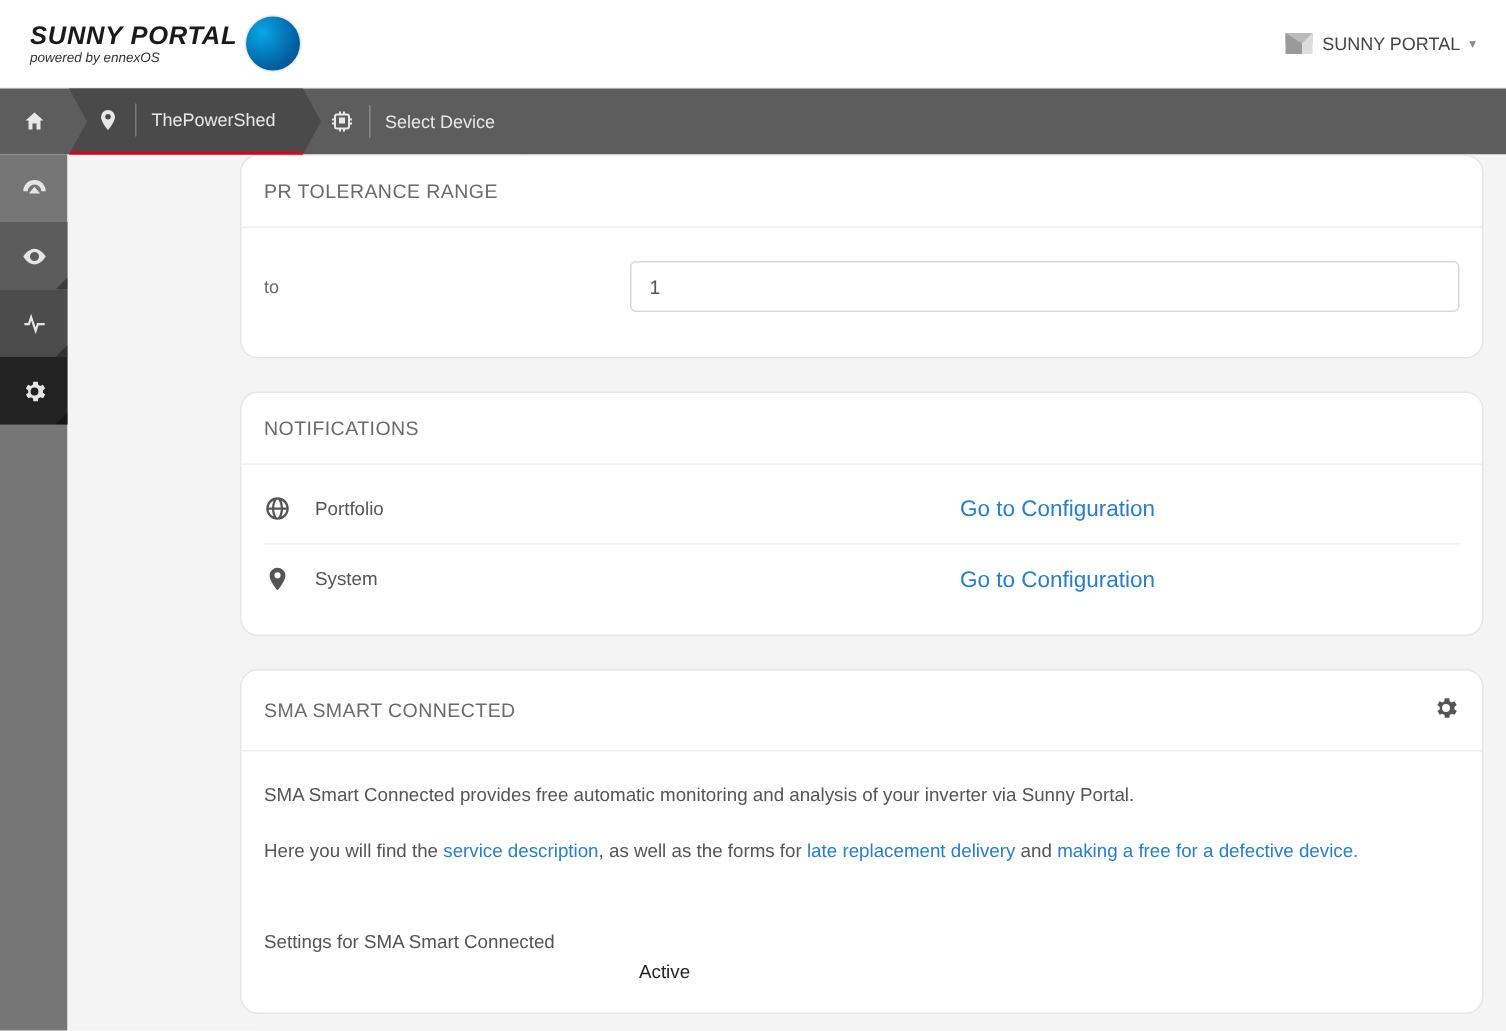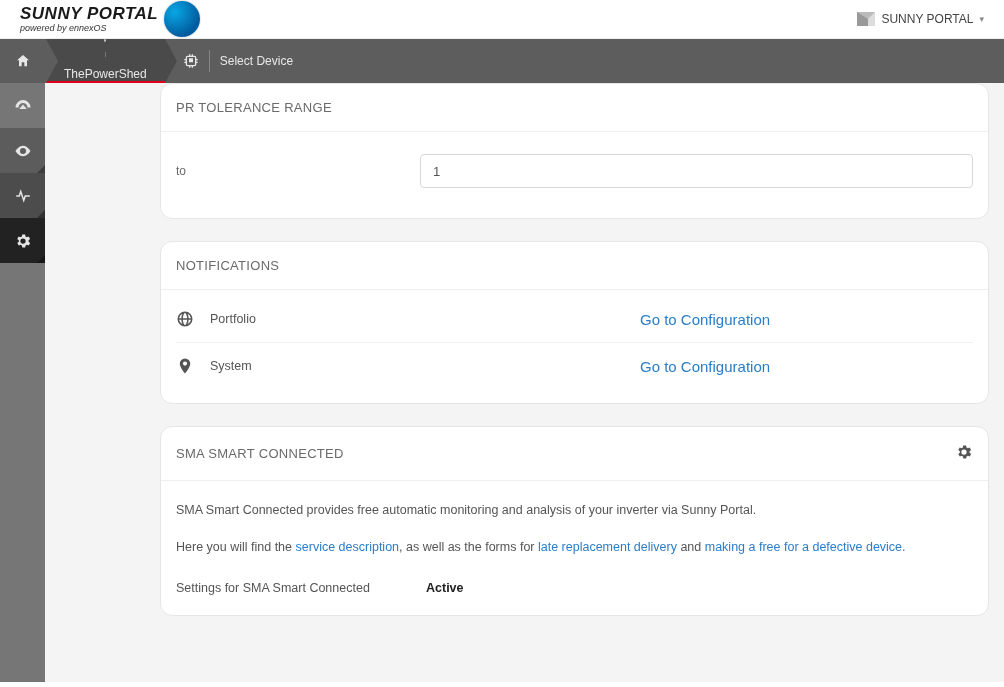--- a/index.html
+++ b/index.html
@@ -1,36 +1,36 @@
 <!DOCTYPE html>
 <html><head>
   <meta charset="utf-8">
   <style>
     * { margin: 0; padding: 0; box-sizing: border-box; }
     body { font-family: Arial, Helvetica, sans-serif; font-size: 13px; color: #6a6a6a; background: #fff; width: 1004px; height: 687px; overflow: hidden; }
 
     
-    .top-bar { height: 39px; background: #fff; display: flex; align-items: center; justify-content: space-between; padding: 0 20px 0 20px; border-bottom: 1px solid #eee; }
+    .top-bar { height: 59px; background: #fff; display: flex; align-items: center; justify-content: space-between; padding: 0 20px 0 20px; border-bottom: 1px solid #eee; }
     .logo-block { display: flex; align-items: center; gap: 6px; }
     .logo-text { display: flex; flex-direction: column; line-height: 1; }
     .logo-text-main { font-weight: 700; font-size: 17px; letter-spacing: 0.5px; color: #1a1a1a; font-style: italic; }
     .logo-text-sub  { font-size: 9px; color: #333; margin-top: 2px; font-style: italic; }
     .logo-orb { width: 36px; height: 36px; border-radius: 50%; background: radial-gradient(circle at 30% 30%, #0aa7e5, #005c9e 70%); box-shadow: 0 0 2px rgba(0,0,0,.3); }
     .portal-switch { display: flex; align-items: center; gap: 6px; font-size: 12px; color: #444; }
     .portal-logo { width: 18px; height: 14px; border-top: 7px solid #bbb; border-right: 7px solid #ddd; border-left: 11px solid #999; }
     .chev-down { font-size: 9px; color: #888; }
 
     
     .crumb-bar { height: 44px; background: #5d5d5d; display: flex; align-items: stretch; }
     .crumb { display: flex; align-items: center; gap: 10px; padding: 0 18px; color: #e8e8e8; position: relative; font-size: 12px; }
     .crumb::after { content:""; position:absolute; right:-12px; top:0; width:0; height:0; border-top:22px solid transparent; border-bottom:22px solid transparent; border-left:12px solid #5d5d5d; z-index:2; }
     .crumb.dark::after { border-left-color:#4a4a4a; }
     .crumb.home { padding: 0 15px; }
     .crumb.dark { background:#4a4a4a; }
-    .crumb.active { border-bottom: 2px solid #df001c; flex-direction: column; }
+    .crumb.active { border-bottom: 2px solid #df001c; }
     .crumb svg, .crumb .ic { width:16px; height:16px; fill:#e8e8e8; }
     .crumb .sep { width:1px; height:22px; background: rgba(255,255,255,.25); }
 
     
     .body-row { display: flex; height: calc(687px - 44px - 44px); }
 
     
     .sidebar { width: 45px; background: #767676; display: flex; flex-direction: column; }
     .side-item { height: 45px; display:flex; align-items:center; justify-content:center; position:relative; cursor:pointer; }
     .side-item.dark1 { background:#5c5c5c; }
@@ -57,21 +57,21 @@
     .notif-row:first-child { border-top:none; }
     .notif-row .ico { width:34px; display:flex; align-items:center; }
     .notif-row .ico svg { width:18px; height:18px; fill:#555; }
     .notif-row .lbl { flex: 0 0 430px; font-size:12.5px; color:#555; }
     .notif-row .link { color:#2a7dc9; font-size:15px; text-decoration:none; }
 
     .smart-text { font-size:12.5px; color:#555; line-height:1.5; padding: 14px 0 4px; }
     .smart-text a { color:#2a7dc9; text-decoration:none; }
     .settings-row { display:flex; align-items:center; padding: 20px 0 6px; font-size:12.5px; }
     .settings-row .lab { width:250px; color:#555; }
-    .settings-row .val { font-weight:700; color:#222; }
+    .settings-row .val { font-weight:400; color:#222;margin-top:40px; }
 
     .gear-btn svg { width:18px; height:18px; fill:#555; }
   </style>
 </head>
 <body>
 
 <div class="top-bar">
   <div class="logo-block">
     <div class="logo-text">
       <span class="logo-text-main">SUNNY PORTAL</span>

